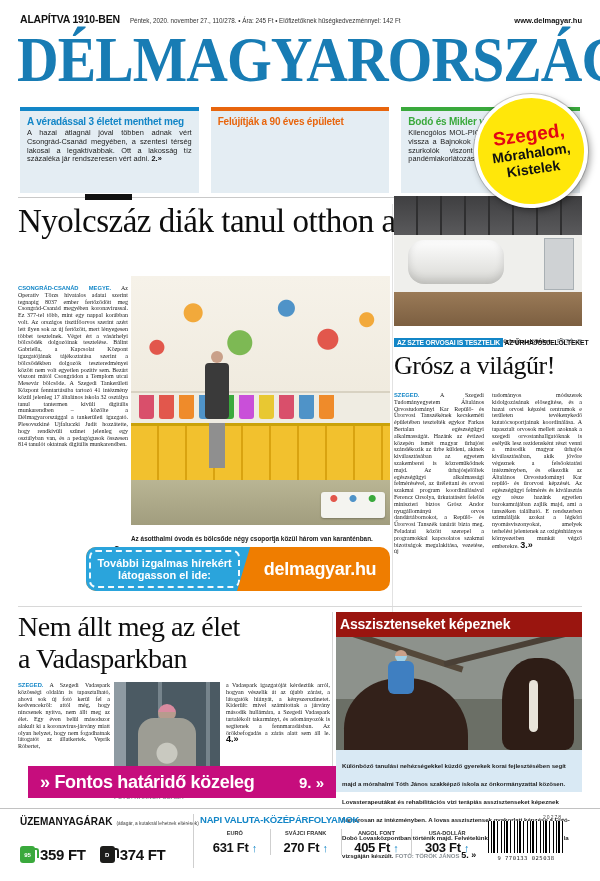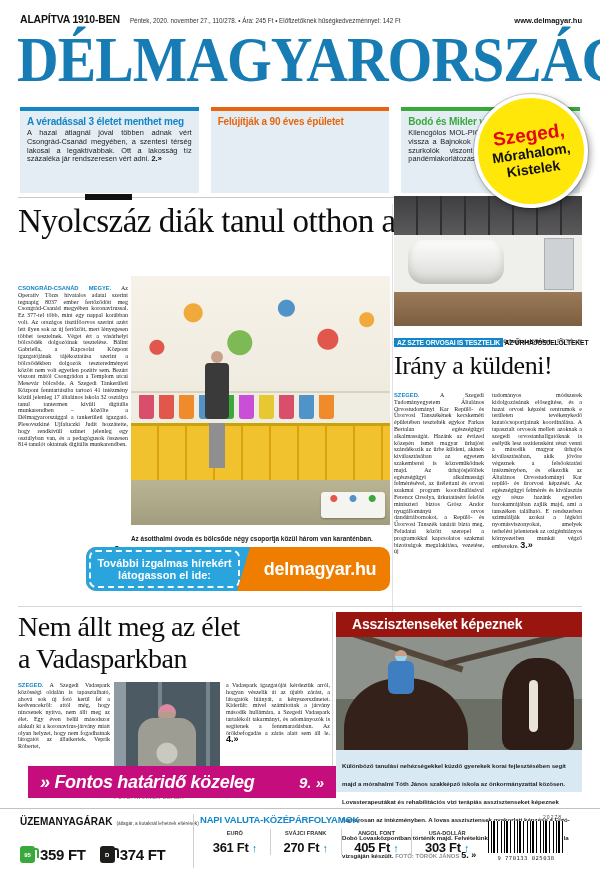--- a/index.html
+++ b/index.html
@@ -137,27 +137,27 @@
   .v-person { position:absolute; left:50%; transform:translateX(-50%); bottom:0; width:58px; height:78px; }
   .v-person .head { position:absolute; left:50%; transform:translateX(-50%); top:0; width:18px; height:18px;
                     border-radius:50%; background:linear-gradient(#d98ba0 45%, #b79b8d 45%); }
   .v-person .body { position:absolute; left:0; top:14px; width:58px; height:64px; background:#9d9d94;
                     border-radius:16px 16px 4px 4px;
                     background-image:radial-gradient(circle at 50% 55%, #c9c9c0 0 10px, transparent 11px); }
   .v-credit { position:absolute; left:114px; top:785px; width:106px; }
 
   
   .deadline { position:absolute; left:28px; top:766px; width:308px; height:32px; background:#c60d7d;
-              display:flex; align-items:center; justify-content:space-between; padding:12px 12px;font-style:italic; }
+              display:flex; align-items:center; justify-content:space-between; padding:12px 12px; }
   .deadline .txt { color:#fff; font-weight:bold; font-size:18px; letter-spacing:-0.3px; }
   .deadline .pg { color:#fff; font-weight:bold; font-size:15px; }
 
   
   .assist-banner { position:absolute; left:336px; top:612px; width:246px; height:25px; background:#9a150f;
-                   color:#fff; font-weight:bold; font-size:14px; line-height:25px; padding-left:16px; letter-spacing:-0.2px; }
+                   color:#fff; font-weight:bold; font-size:14px; line-height:25px; padding-left:4px; letter-spacing:-0.2px; }
   .h-photo { position:absolute; left:336px; top:637px; width:246px; height:113px; overflow:hidden;
              background:linear-gradient(180deg,#8d928c 0 55%, #6b6f66 55% 100%); }
   .h-beam1 { position:absolute; left:-10px; top:8px; width:140px; height:6px; background:#54483a; transform:rotate(18deg); }
   .h-beam2 { position:absolute; right:-10px; top:6px; width:150px; height:6px; background:#4a4036; transform:rotate(-14deg); }
   .h-horse1 { position:absolute; left:8px; bottom:0; width:124px; height:72px; background:#33211a;
               border-radius:45% 50% 0 0 / 70% 80% 0 0; }
   .h-rider { position:absolute; left:52px; bottom:56px; width:26px; height:44px; }
   .h-rider .rh { position:absolute; left:7px; top:0; width:12px; height:12px; border-radius:50%;
                  background:linear-gradient(#caa089 50%, #9fd0e8 50%); }
   .h-rider .rb { position:absolute; left:0; top:11px; width:26px; height:33px; background:#3f7fc1; border-radius:6px; }
@@ -289,21 +289,21 @@
     <div class="b-door"></div>
     <div class="b-floor"></div>
   </div>
   <div class="b-caption">
     <span class="cap">A barokamrában is vizsgálják majd az űrhajósjelölteket.</span>
     <span class="credit">FOTÓ: SZTE</span>
   </div>
   <div class="kicker">
     <span class="hl">AZ SZTE ORVOSAI IS TESZTELIK</span><span class="rest"> AZ ŰRHAJÓSJELÖLTEKET</span>
   </div>
-  <h2 class="s-headline serif">Irány a küldeni!</h2>
+  <h2 class="s-headline serif">Grósz a világűr!</h2>
   <div class="s-cols">
     <div class="col bodytext">
       <span class="loc">SZEGED.</span>
       <span>A Szegedi Tudományegyetem Általános Orvostudományi Kar Repülő- és Űrorvosi Tanszékének kecskeméti épületében tesztelték egykor Farkas Bertalan egészségügyi alkalmasságát. Hazánk az évtized közepén ismét magyar űrhajóst szándékozik az űrbe küldeni, akinek kiválasztásában az egyetem szakemberei is közreműködnek majd. Az űrhajósjelöltek egészségügyi alkalmassági felmérésével, az űrélettani és orvosi szakmai program koordinálásával Ferencz Orsolya, űrkutatásért felelős miniszteri biztos Grósz Andor nyugállományú orvos dandártábornokot, a Repülő- és Űrorvosi Tanszék tanárát bízta meg. Feladatai között szerepel a programokkal kapcsolatos szakmai bizottságok megalakítása, vezetése, új</span>
     </div>
     <div class="col bodytext">
       <span>tudományos módszerek kidolgozásának elősegítése, és a hazai orvosi képzési centrumok e területen tevékenykedő kutatócsoportjainak koordinálása. A tapasztalt orvosok mellett azoknak a szegedi orvostanhallgatóknak is esélyük lesz rezidensként részt venni a második magyar űrhajós kiválasztásában, akik jövőre végeznek a felsőoktatási intézményben, és elkezdik az Általános Orvostudományi Kar repülő- és űrorvosi képzését. Az egészségügyi felmérés és kiválasztás egy része hazánk egyetlen barokamrájában zajlik majd, ami a tanszéken található. E rendszerben szimulálják azokat a légköri nyomásviszonyokat, amelyek terhelést jelentenek az oxigénhiányos környezetben munkát végző emberekre. </span><span class="ref">3.»</span>
     </div>
   </div>
 
@@ -385,21 +385,21 @@
     </div>
   </div>
 
   <div class="foot-div"></div>
 
   <div class="currency">
     <div class="currency-title">NAPI VALUTA-KÖZÉPÁRFOLYAMOK</div>
     <div class="currency-row">
       <div class="cur-cell">
         <div class="cur-name">EURÓ</div>
-        <div class="cur-val"><span>361 Ft</span> <span class="trend">↑</span></div>
+        <div class="cur-val"><span>631 Ft</span> <span class="trend">↑</span></div>
       </div>
       <div class="cur-cell">
         <div class="cur-name">SVÁJCI FRANK</div>
         <div class="cur-val"><span>270 Ft</span> <span class="trend">↑</span></div>
       </div>
       <div class="cur-cell">
         <div class="cur-name">ANGOL FONT</div>
         <div class="cur-val"><span>405 Ft</span> <span class="trend">↑</span></div>
       </div>
       <div class="cur-cell">

